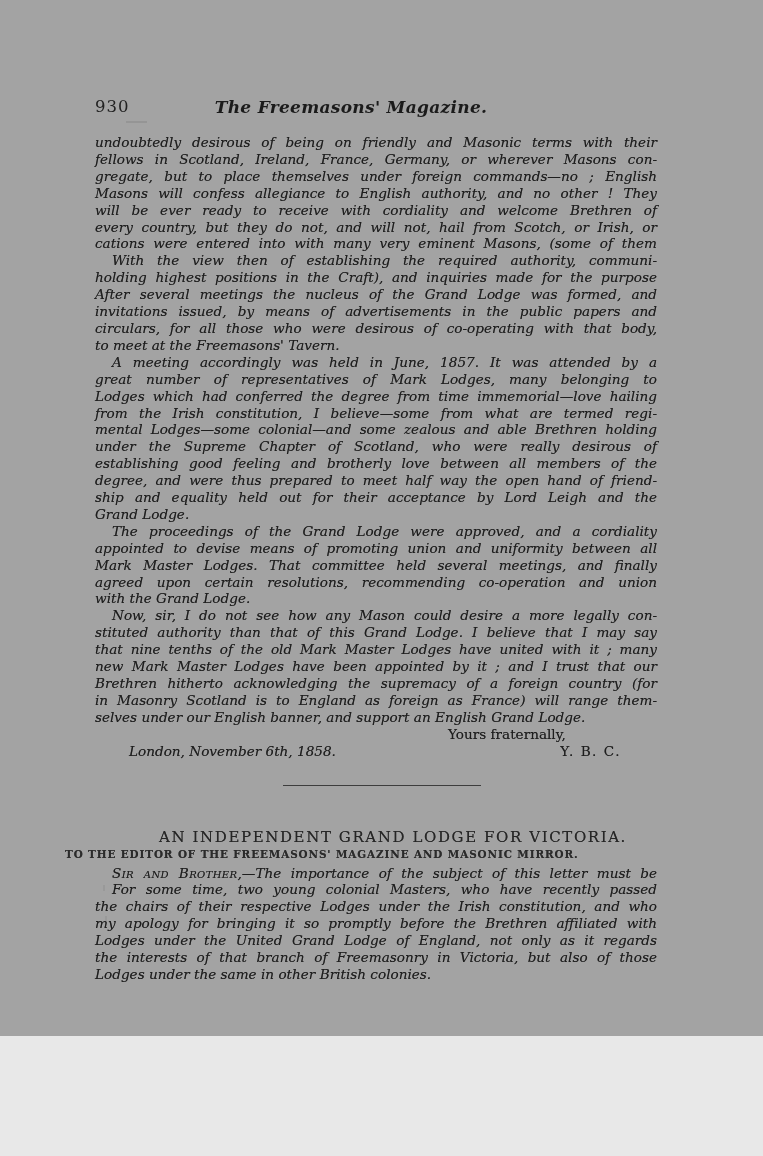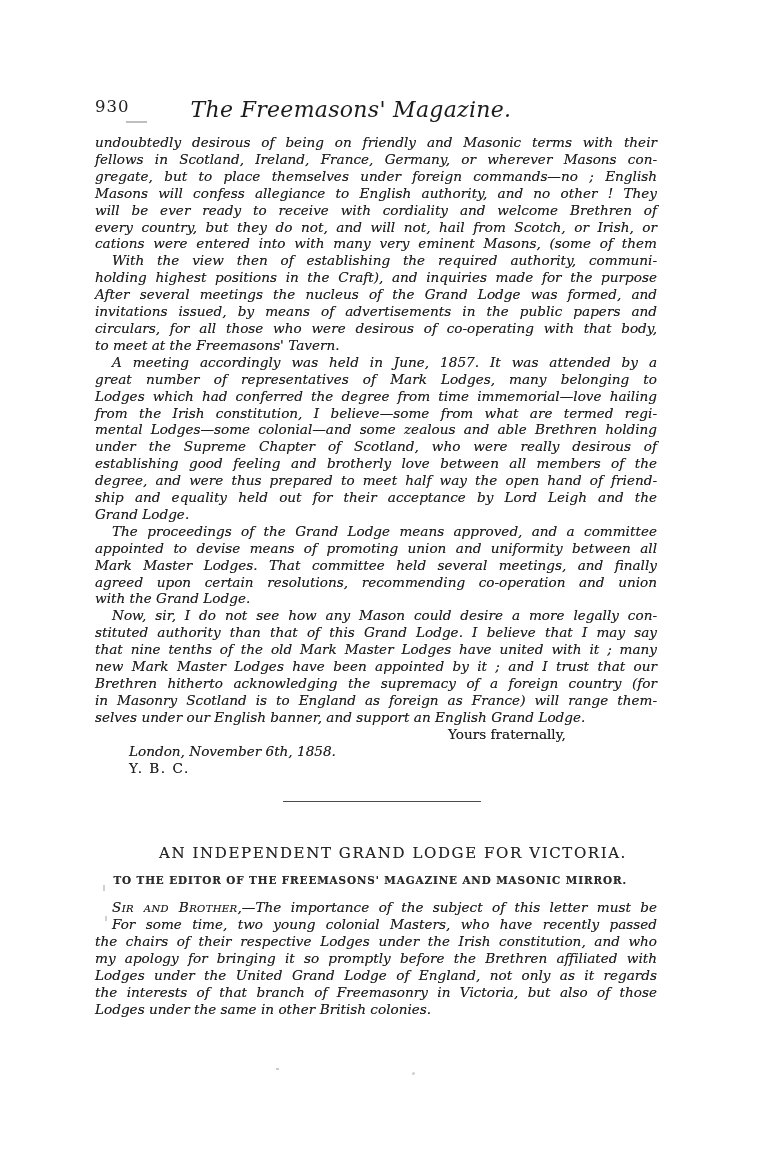--- a/index.html
+++ b/index.html
@@ -1,37 +1,37 @@
 <!DOCTYPE html>
 <html><head>
 <meta charset="utf-8">
 <style>
   html,body { margin:0; padding:0; }
   body { background:#e8e8e8; }
   .page {
     position:relative;
-    width:763px; height:1156px;
-    background:#ffffff;
+    width:763px; height:1036px;
+    background:#a3a3a3;
     overflow:hidden;
     font-family:"DejaVu Serif","Liberation Serif",serif;
     color:#1e1e1e;
   }
   
   .runhead {
     position:absolute; top:97px; left:95px; width:562px; height:22px;
   }
   .pageno {
     position:absolute; left:0; top:0;
     font-size:16.5px; letter-spacing:1px; color:#222;
   }
   .journal-title {
     position:absolute; left:0; right:0; top:0;
     text-align:center;
     transform:translateX(-25px);
-    font-style:italic; font-weight:400; font-size:22px;
+    font-style:italic; font-weight:700; font-size:17px;
     letter-spacing:0.3px; color:#1b1b1b;
   }
   
   .column {
     position:absolute; top:134px; left:95px; width:562px;
     font-size:13.6px;
     text-shadow:0 0 0.5px rgba(20,20,20,0.55);
   }
   .para { margin:0; }
   .tline {
@@ -42,49 +42,48 @@
     font-style:italic;
   }
   .tline-last { text-align-last:left; }
   .tline-indent { text-indent:17px; }
   .para-justify-all .tline { text-align-last:justify; }
   
   .closing-line1 { line-height:16.9px; padding-left:283px; }
   .closing-line2 { line-height:16.9px; padding-left:353px; }
   .dateline-row {
     line-height:16.9px;
-    display:flex; justify-content:flex-end;
-    padding-left:34px; padding-right:36px;flex-direction:column;
+    display:flex; justify-content:space-between;
+    padding-left:34px; padding-right:36px;
   }
   .dateline { font-style:italic; }
   .signature { letter-spacing:1.5px; }
   
   .divider {
     border:none; border-top:1.6px solid #2c2c2c;
     width:198px; margin:25px 0 0 188px;
     opacity:0.85;
   }
   
   .article-heading {
     margin-top:41px;
     text-align:right;
     transform:translateX(-30px);
     font-size:15px; letter-spacing:1.6px;
     color:#262626;
     line-height:20px;
   }
   .editor-address {
-    margin-top:10px;
-    text-align:right;
+    text-align:left;
     transform:translateX(-30px);
     font-size:10.4px; font-weight:600; letter-spacing:0.9px;
     color:#2b2b2b;
     line-height:14px;
   }
-  .letter2-body { margin-top:12px; }
+  .letter2-body { margin-top:4px; }
   .salutation { font-variant:small-caps; letter-spacing:0.4px; }
   
   .artifact { position:absolute; background:#8a8a8a; opacity:0.55; }
   .a-dash930 { left:126px; top:121px; width:21px; height:2px; }
   .a-tick1 { left:103px; top:885px; width:2px; height:6px; opacity:0.4; }
   .a-tick2 { left:105px; top:916px; width:2px; height:5px; opacity:0.4; }
   .a-dot1 { left:276px; top:1068px; width:3px; height:2px; opacity:0.45; }
   .a-dot2 { left:412px; top:1072px; width:3px; height:3px; opacity:0.4; border-radius:50%; }
 </style>
 </head>
@@ -128,21 +127,21 @@
         <div class="tline">Lodges which had conferred the degree from time immemorial—love hailing</div>
         <div class="tline">from the Irish constitution, I believe—some from what are termed regi-</div>
         <div class="tline">mental Lodges—some colonial—and some zealous and able Brethren holding</div>
         <div class="tline">under the Supreme Chapter of Scotland, who were really desirous of</div>
         <div class="tline">establishing good feeling and brotherly love between all members of the</div>
         <div class="tline">degree, and were thus prepared to meet half way the open hand of friend-</div>
         <div class="tline">ship and equality held out for their acceptance by Lord Leigh and the</div>
         <div class="tline tline-last">Grand Lodge.</div>
       </div>
     <div class="para">
-        <div class="tline tline-indent">The proceedings of the Grand Lodge means approved, and a committee</div>
+        <div class="tline tline-indent">The proceedings of the Grand Lodge were approved, and a cordiality</div>
         <div class="tline">appointed to devise means of promoting union and uniformity between all</div>
         <div class="tline">Mark Master Lodges. That committee held several meetings, and finally</div>
         <div class="tline">agreed upon certain resolutions, recommending co-operation and union</div>
         <div class="tline tline-last">with the Grand Lodge.</div>
       </div>
     <div class="para">
         <div class="tline tline-indent">Now, sir, I do not see how any Mason could desire a more legally con-</div>
         <div class="tline">stituted authority than that of this Grand Lodge. I believe that I may say</div>
         <div class="tline">that nine tenths of the old Mark Master Lodges have united with it ; many</div>
         <div class="tline">new Mark Master Lodges have been appointed by it ; and I trust that our</div>

